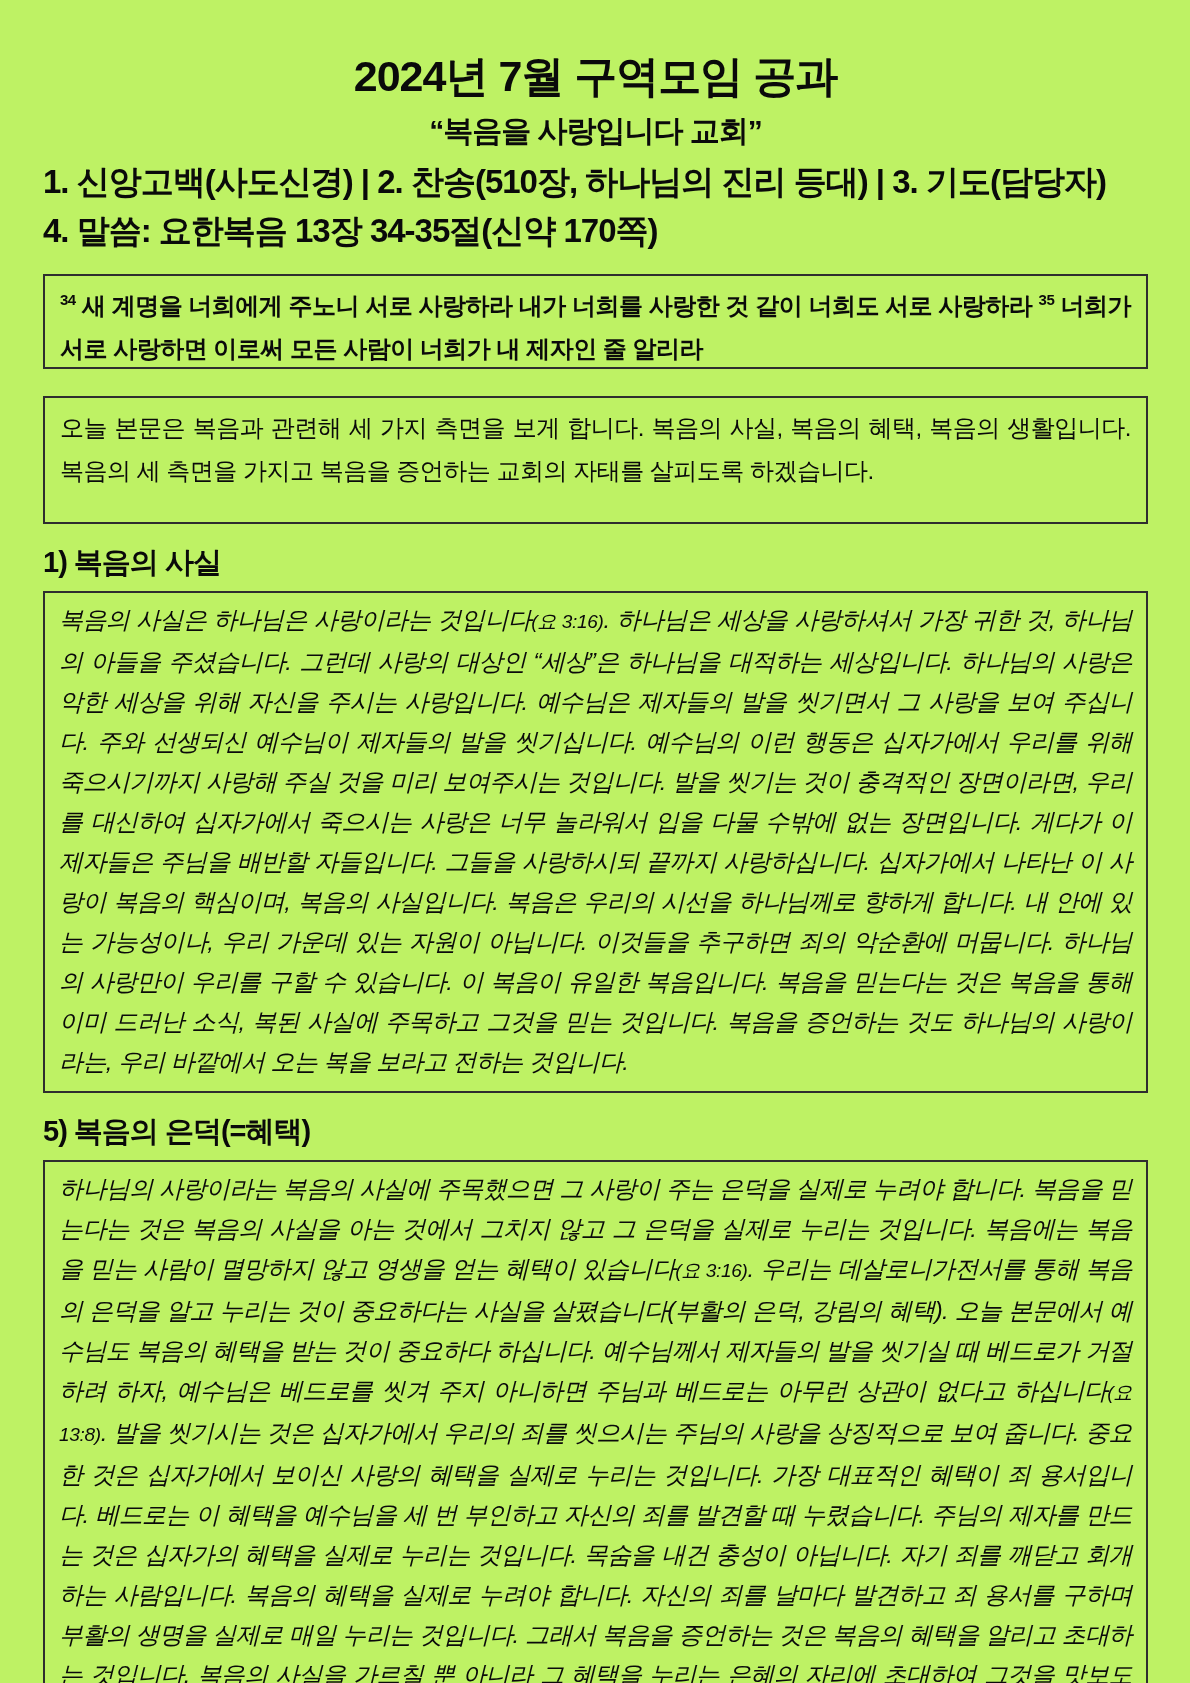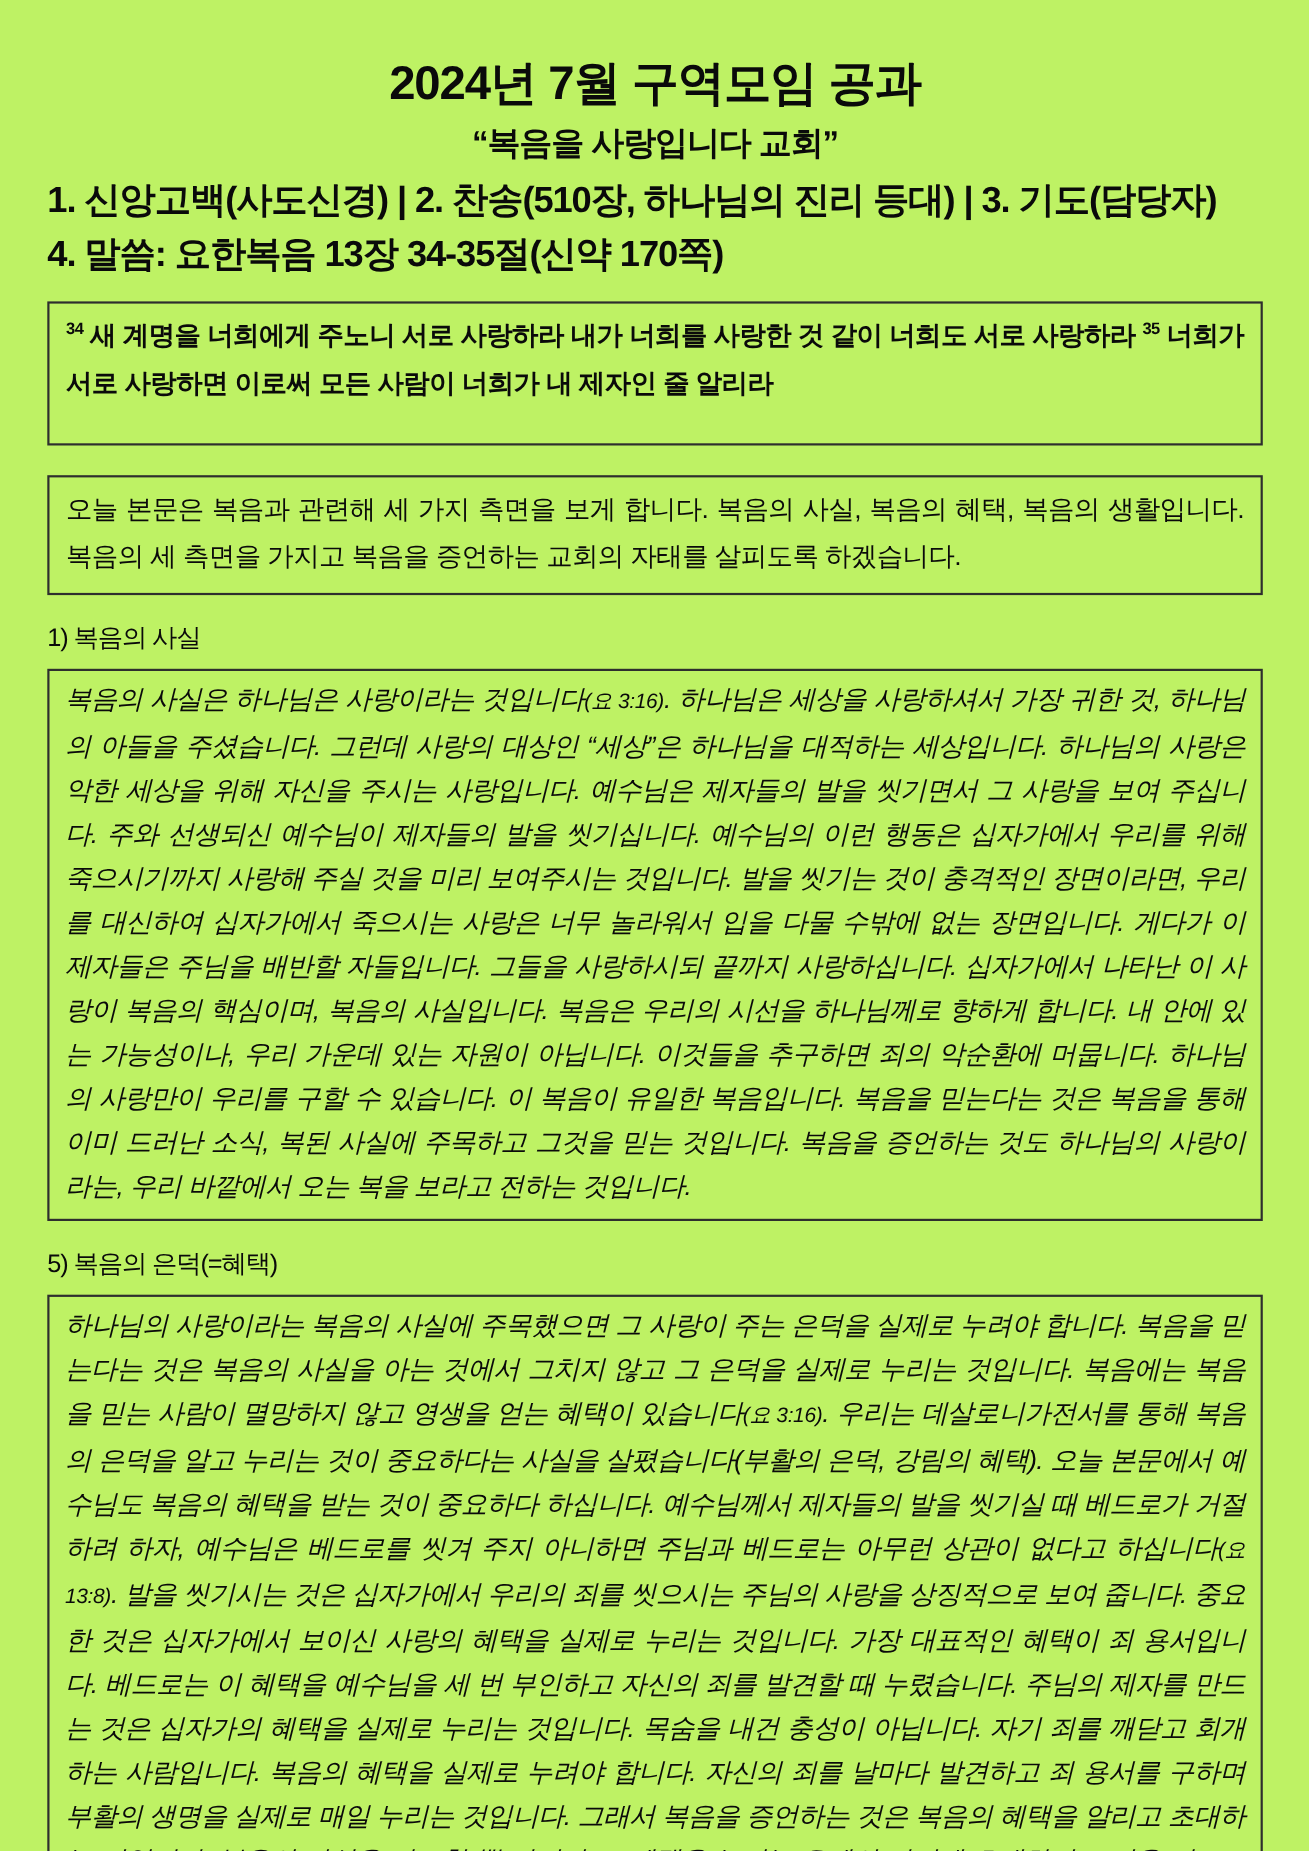--- a/index.html
+++ b/index.html
@@ -39,51 +39,51 @@
   }
   .order-line.second{ margin-top:17px; }
   .text-box{
     border:2px solid #2e2e2e;
     box-sizing:border-box;
     padding:8px 15px 9px 15px;
     margin-top:27px;
   }
   .scripture-box{
     margin-top:27px;
-    height:131px;
+    height:95px;
     overflow:hidden;
   }
   .scripture-par{
     margin:0;
     font-size:24px;
     font-weight:700;
     letter-spacing:-0.5px;
     line-height:43px;
     text-align:justify;
   }
   .vnum{
     font-size:15px;
     font-weight:700;
     vertical-align:super;
     line-height:0;
   }
   .intro-box{
-    height:109px;
+    height:128px;
     overflow:hidden;
   }
   .intro-par{
     margin:0;
     font-size:24px;
     line-height:43px;
     letter-spacing:-0.5px;
     text-align:justify;
   }
   .section-heading{
-    font-size:23px;
-    font-weight:400;
+    font-size:29px;
+    font-weight:700;
     letter-spacing:-1px;
     line-height:32px;
     margin:22px 0 0 0;
   }
   .body-box{
     margin-top:13px;
     padding:7px 14px 9px 14px;
   }
   .body-par{
     margin:0;

